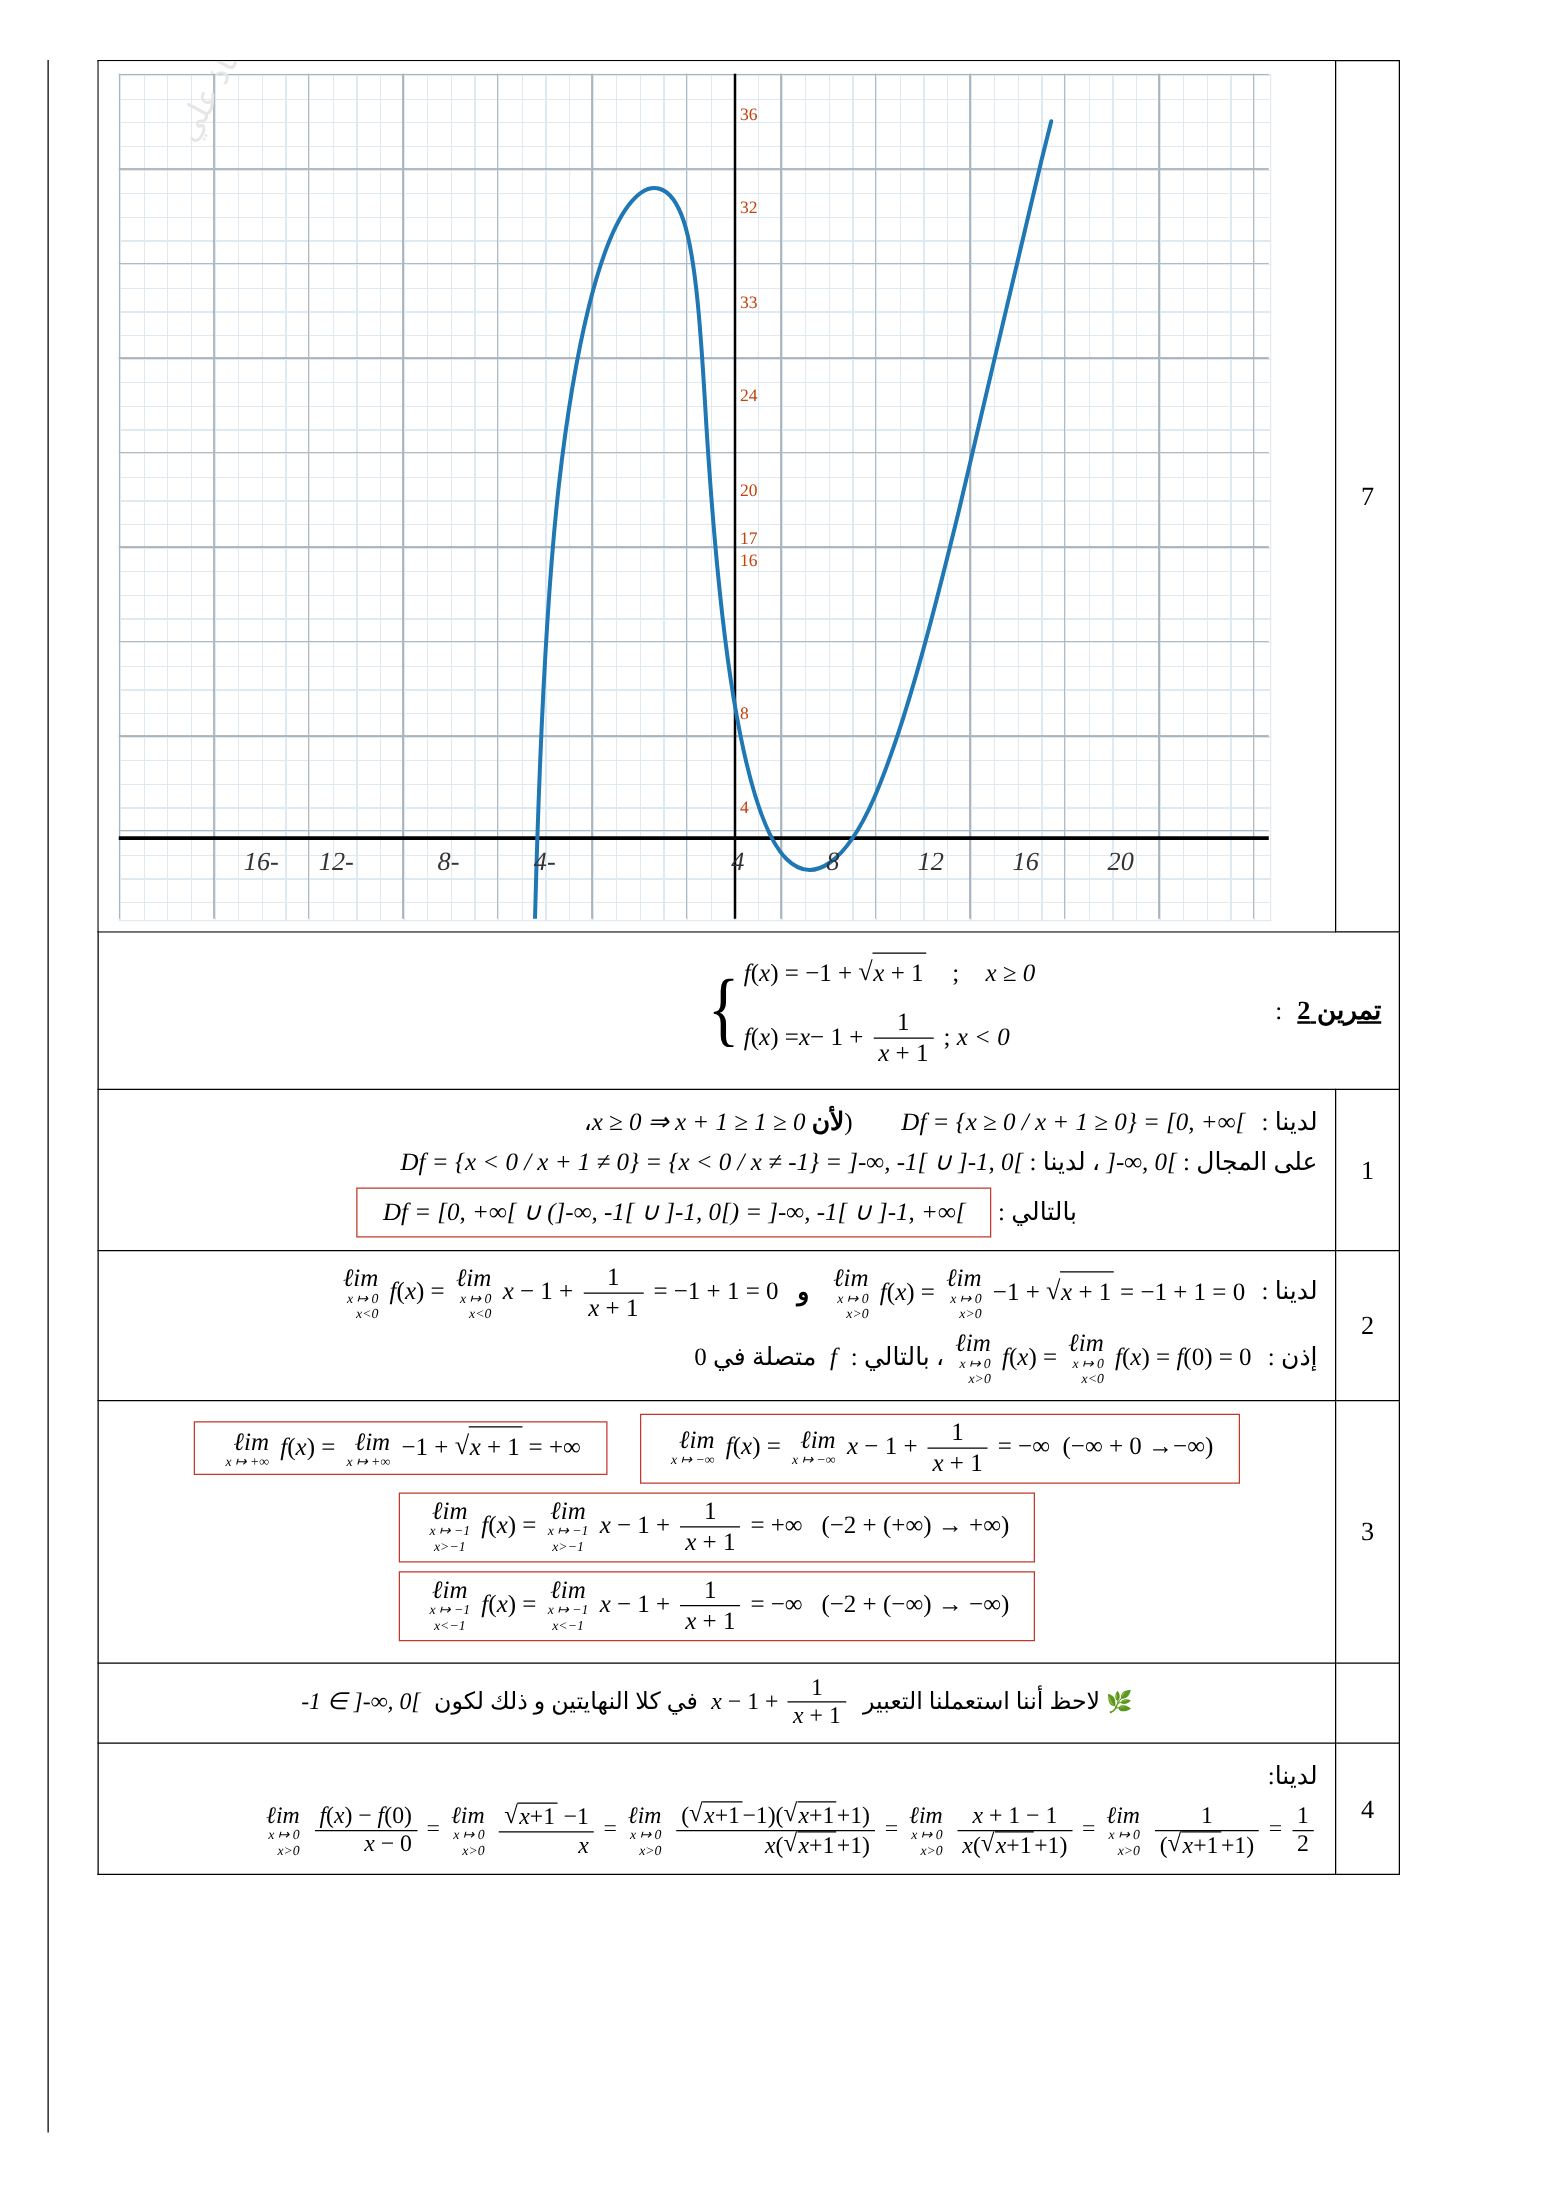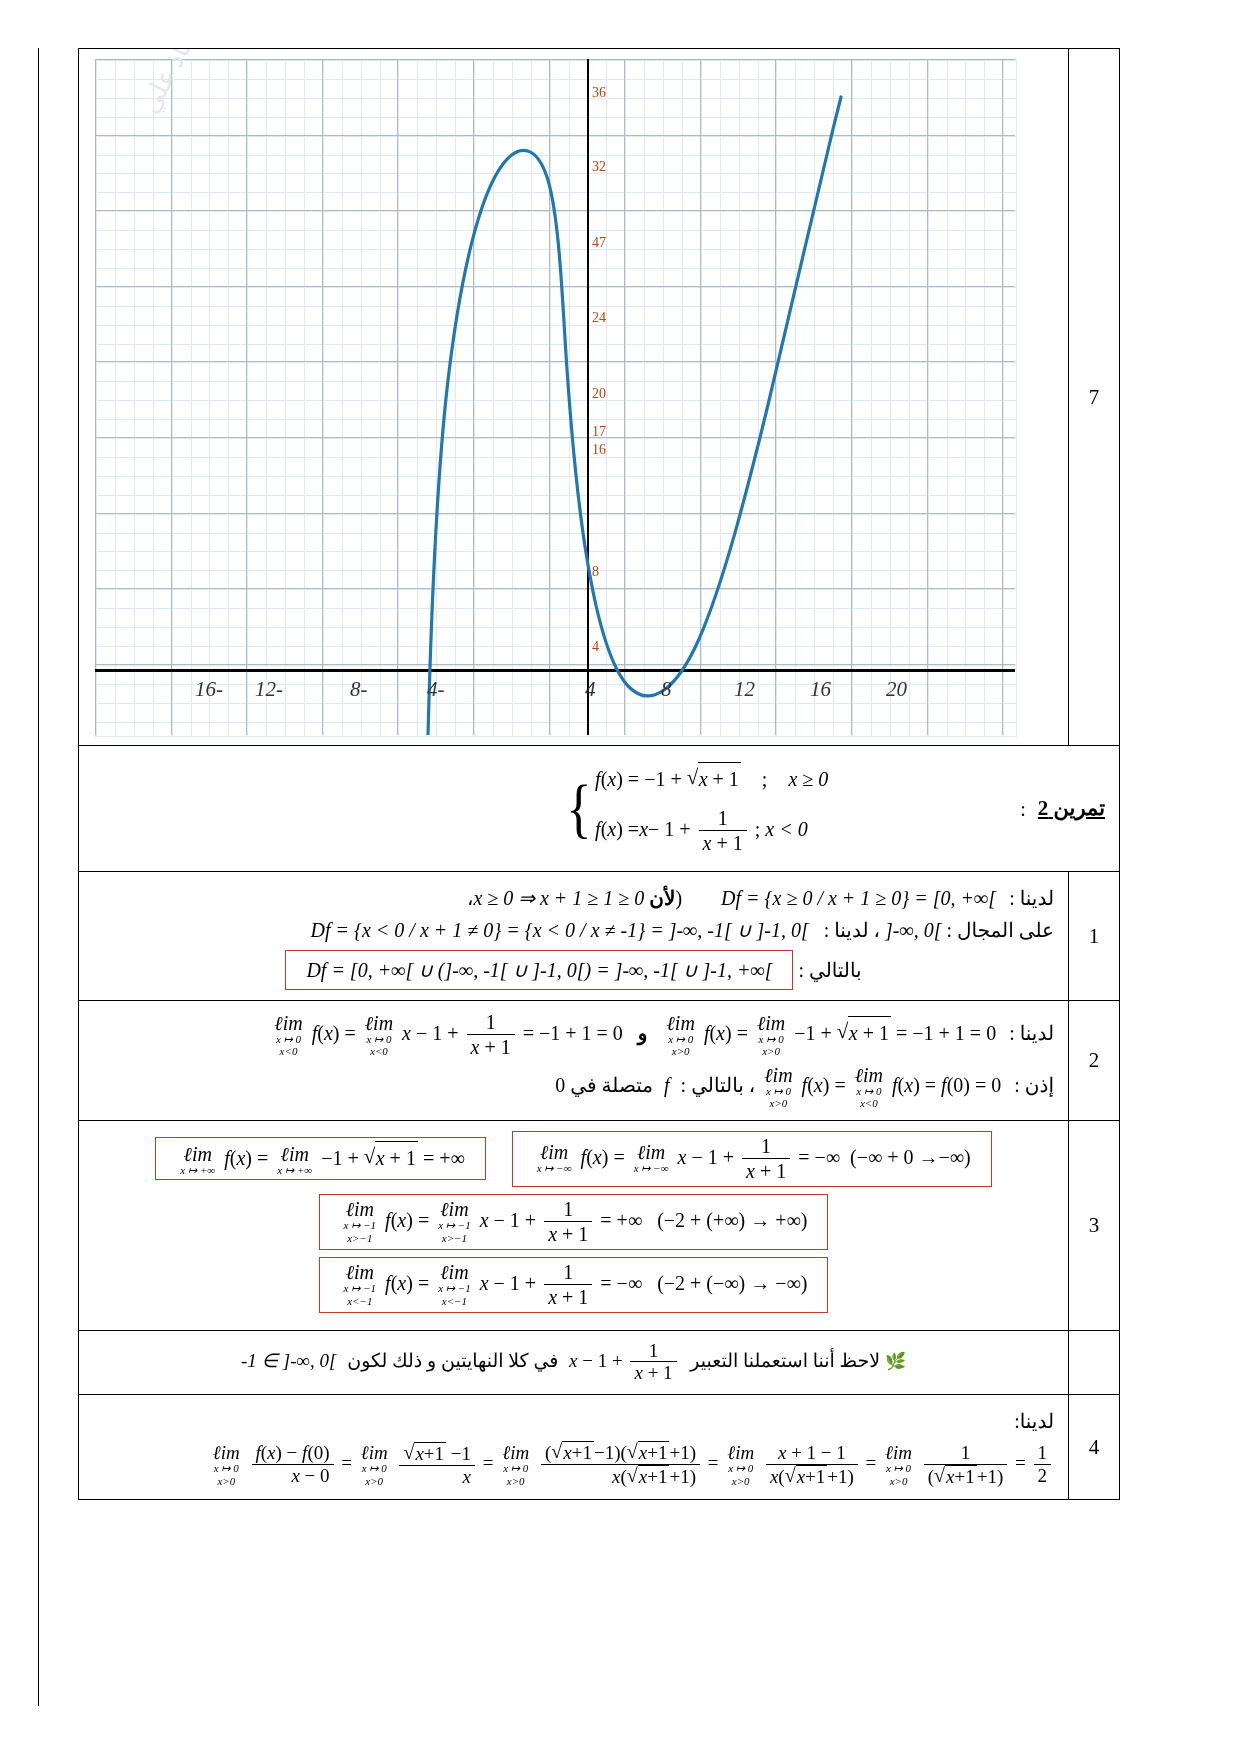--- a/index.html
+++ b/index.html
@@ -55,21 +55,21 @@
   .frac{display:inline-block;vertical-align:middle;text-align:center;font-size:inherit;margin:0 3px;}
   .frac .n{display:block;padding:0 4px;border-bottom:1.3px solid #000;line-height:1.15;}
   .frac .d{display:block;padding:0 4px;line-height:1.2;text-align:right;}
 
   
   .sqrt{display:inline-block;position:relative;padding-left:11px;}
   .sqrt::before{content:"√";position:absolute;left:0;top:-1px;font-size:1.05em;}
   .sqrt > span{border-top:1.2px solid #000;padding:0 2px 0 1px;display:inline-block;}
 
   
-  .lim{display:inline-block;text-align:center;vertical-align:middle;margin:0 4px;direction:ltr;}
+  .lim{display:inline-block;vertical-align:middle;margin:0 4px;direction:ltr;}
   .lim .op{display:block;font-style:italic;line-height:1;}
   .lim .sub{display:block;font-size:11px;line-height:1.12;font-style:italic;}
 
   
   .system{display:inline-flex;align-items:center;direction:ltr;}
   .brace{font-size:66px;line-height:.8;font-weight:300;margin-left:2px;transform:scaleX(.8);}
   .sysrows{display:inline-block;text-align:left;}
   .sysrows > div{padding:6px 0;}
 
   .exo-label{font-weight:bold;text-decoration:underline;font-size:21px;}
@@ -118,21 +118,21 @@
           <div class="xlab" style="left:271px;top:628px;">8-</div>
           <div class="xlab" style="left:348px;top:628px;">4-</div>
           <div class="xlab" style="left:506px;top:628px;">4</div>
           <div class="xlab" style="left:582px;top:628px;">8</div>
           <div class="xlab" style="left:655px;top:628px;">12</div>
           <div class="xlab" style="left:731px;top:628px;">16</div>
           <div class="xlab" style="left:807px;top:628px;">20</div>
 
           <div class="ylab" style="left:513px;top:36px;">36</div>
           <div class="ylab" style="left:513px;top:110px;">32</div>
-          <div class="ylab" style="left:513px;top:186px;">47</div>
+          <div class="ylab" style="left:513px;top:186px;">33</div>
           <div class="ylab" style="left:513px;top:261px;">24</div>
           <div class="ylab" style="left:513px;top:337px;">20</div>
           <div class="ylab" style="left:513px;top:375px;">17</div>
           <div class="ylab" style="left:513px;top:393px;">16</div>
           <div class="ylab" style="left:513px;top:515px;">8</div>
           <div class="ylab" style="left:513px;top:590px;">4</div>
         </div>
       </td>
       <td class="num-cell">7</td>
     </tr>
@@ -171,21 +171,21 @@
         <div class="mathline" style="text-align:right;">
           <span>لدينا :</span>
           <span class="ltr it" style="margin:0 8px;">Df = {x ≥ 0 / x + 1 ≥ 0} = [0, +∞[</span>
           <span style="margin-right:26px;">(</span><span class="bold">لأن</span>
           <span class="ltr it">x ≥ 0  ⇒  x + 1 ≥ 1 ≥ 0</span><span>،</span>
         </div>
         <div class="mathline">
           <span>على المجال :</span>
           <span class="ltr it">]-∞, 0[</span>
           <span>، لدينا :</span>
-          <span class="ltr it" style="margin-right:10px;">Df = {x &lt; 0 / x + 1 ≠ 0} = {x &lt; 0 / x ≠ -1} = ]-∞, -1[ ∪ ]-1, 0[</span>
+          <span class="ltr it" style="">Df = {x &lt; 0 / x + 1 ≠ 0} = {x &lt; 0 / x ≠ -1} = ]-∞, -1[ ∪ ]-1, 0[</span>
         </div>
         <div class="mathline center" style="margin-top:4px;">
           <span>بالتالي :</span>
           <span class="boxed ltr it">Df = [0, +∞[ ∪ (]-∞, -1[ ∪ ]-1, 0[) = ]-∞, -1[ ∪ ]-1, +∞[</span>
         </div>
       </td>
       <td class="num-cell">1</td>
     </tr>
 
     <tr>

